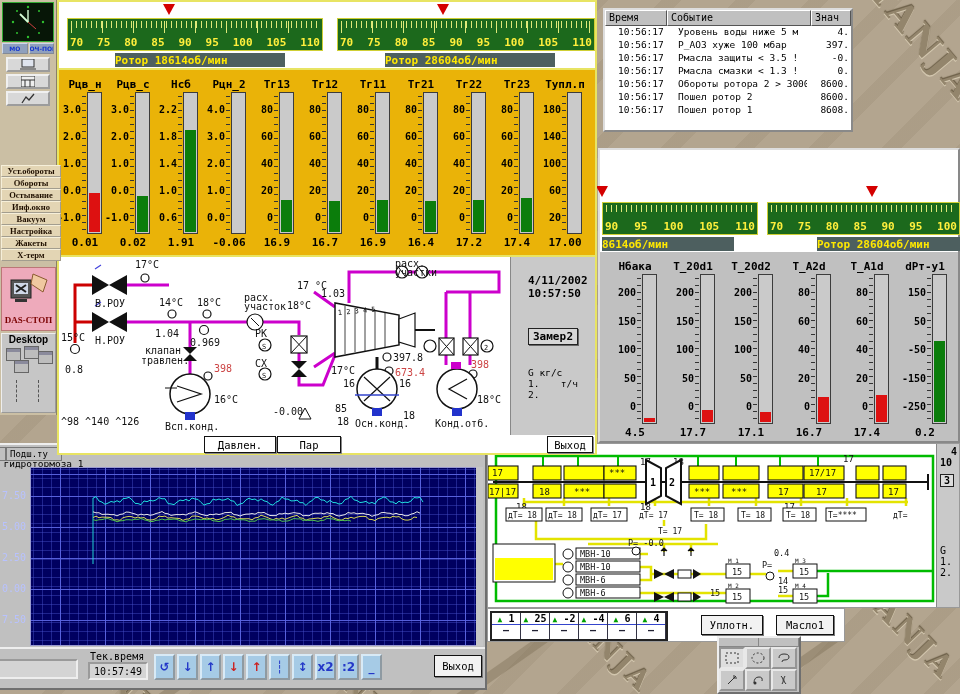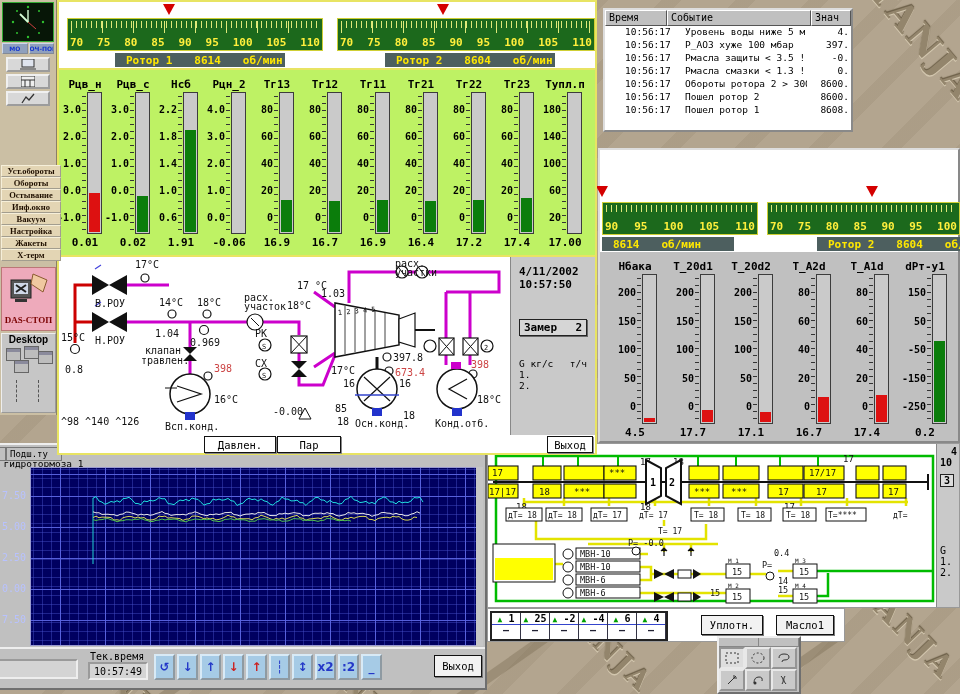--- a/index.html
+++ b/index.html
@@ -45,43 +45,43 @@
   .ptr{position:absolute;top:0;width:0;height:0;border-left:6px solid transparent;border-right:6px solid transparent;border-top:11px solid #d40000;margin-left:-6px}
   .scalebox{position:absolute;left:0;right:0;top:14px;height:33px;background:#1c691c;border:1px solid #cfcf35;box-sizing:border-box}
   .ticksrow{position:absolute;left:3px;right:3px;top:2px;height:7px;
             background:repeating-linear-gradient(to right,#dfe97a 0 1px,transparent 1px 5px)}
   .ticksmaj{position:absolute;left:3px;right:3px;top:2px;height:12px;
             background:repeating-linear-gradient(to right,#dfe97a 0 1px,transparent 1px 31px)}
   .nums{position:absolute;left:2px;right:2px;bottom:1px;display:flex;justify-content:space-between;
         font:bold 11px "DejaVu Sans Mono",monospace;color:#ffef3c}
   .rpmbar{position:absolute;top:49px;height:14px;background:#4d5f5f;display:flex;align-items:center;
           font:bold 11px "DejaVu Sans Mono",monospace;color:#ffe800;white-space:nowrap}
-  .rpmbar span{padding:0 11px}
-  #gaugePanel{position:absolute;left:0;top:66px;width:536px;height:188px;background:#bef264;border-top:2px solid #e8e463;
+  .rpmbar span{padding:0 0}
+  #gaugePanel{position:absolute;left:0;top:66px;width:536px;height:188px;background:#eab308;border-top:2px solid #e8e463;
               display:flex;padding:8px 0 0 2px;box-sizing:border-box}
   .gauge{width:48px;position:relative;flex:none}
   .g-label{text-align:center;font:bold 11px "DejaVu Sans Mono",monospace;height:14px}
   .g-body{position:relative;height:142px}
   .g-track{position:absolute;right:7px;top:0;bottom:0;width:15px;border:1px solid #3c3c3c;background:#cacaca;box-sizing:border-box}
   .g-bar{position:absolute;left:1px;right:1px;bottom:1px}
   .g-ticks{position:absolute;right:23px;top:4px;bottom:4px;width:4px;
            background:repeating-linear-gradient(to bottom,#333 0 1px,transparent 1px 7px)}
   .g-tick{position:absolute;right:28px;transform:translateY(-50%);font:bold 10px "DejaVu Sans Mono",monospace}
   .t0{top:12%}.t1{top:31%}.t2{top:50%}.t3{top:69%}.t4{top:88%}
   .g-value{text-align:center;font:bold 11px "DejaVu Sans Mono",monospace;margin-top:2px}
   .tall .g-body{height:150px}
   .tall{width:58px}
 
   
   #winLog{left:603px;top:8px;width:250px;height:124px;z-index:12;background:#fff;border:2px outset #ddd}
   .loghead{display:flex;height:16px;background:#c0c0c0;font:10px "DejaVu Sans Mono",monospace}
   .loghead div{border:1px solid;border-color:#fff #555 #555 #fff;box-sizing:border-box;padding:1px 3px;overflow:hidden;white-space:nowrap}
   .lh-t{width:62px}.lh-e{flex:1}.lh-v{width:40px}
   .logrow{display:flex;height:13px;font:9.5px "DejaVu Sans Mono",monospace;white-space:nowrap}
-  .lr-t{width:60px;padding-left:20px}.lr-e{flex:1;overflow:hidden}.lr-v{width:42px;text-align:right;padding-right:2px}
+  .lr-t{width:60px;padding-left:13px}.lr-e{flex:1;overflow:hidden}.lr-v{width:42px;text-align:right;padding-right:2px}
 
   
   #winRotors2{left:598px;top:148px;width:362px;height:295px;z-index:8;background:#fff;border:2px outset #ddd}
   #r2gauges{position:absolute;left:0;right:0;top:102px;bottom:0;background:#c0c0c0;display:flex;padding:8px 0 8px 6px;box-sizing:border-box}
 
   
   #winTrend{left:-14px;top:443px;width:501px;height:247px;z-index:6}
   .ttab{position:absolute;top:2px;height:14px;background:#c0c0c0;border:1px solid #777;box-sizing:border-box;
         font:9px "DejaVu Sans Mono",monospace;padding:1px 3px}
   .ttitle{position:absolute;left:4px;top:13px;font:9.5px "DejaVu Sans Mono",monospace}
@@ -101,21 +101,21 @@
   .sunk{position:absolute;background:#d4d4d4;border:2px inset #eee;box-sizing:border-box}
   .teklabel{position:absolute;font:10px "DejaVu Sans Mono",monospace}
   .tbtn{position:absolute;width:21px;height:26px;background:#a6cbe6;border:2px outset #d8eaf6;box-sizing:border-box;
         font:bold 12px "DejaVu Sans",sans-serif;text-align:center;line-height:21px;padding:0}
   .btn3d{background:#f2f2f2;border:1px solid #111;box-shadow:1px 1px 0 #777;
          font:10.5px "DejaVu Sans Mono",monospace;text-align:center}
 
   
   #winMimic{left:57px;top:255px;width:540px;height:200px;z-index:20;background:#fff;border:2px solid #e8e463}
   #cmSide{position:absolute;right:0;top:0;width:85px;height:178px;background:#c9c9c9;border-left:1px solid #888;box-sizing:border-box;
-          font:bold 11px "DejaVu Sans Mono",monospace;padding:8px}
+          font:bold 11px "DejaVu Sans Mono",monospace;padding:17px}
   .zamer{margin-top:28px;background:#d6d6d6;border:1px solid #222;box-shadow:1px 1px 0 #666;padding:1px 4px;display:flex;justify-content:space-between;font:bold 11px "DejaVu Sans Mono",monospace}
   .gflow{margin-top:22px;font:9.5px "DejaVu Sans Mono",monospace;font-weight:normal}
   .mbtn{position:absolute;top:179px;height:17px;background:#fff;border:1px solid #111;box-shadow:1px 1px 0 #888;
         font:10.5px "DejaVu Sans Mono",monospace;padding:1px 5px;box-sizing:border-box}
 
   
   #winBear{left:487px;top:443px;width:473px;height:165px;z-index:8;background:#fff;border:1px solid #999}
   #bearSide{position:absolute;right:0;top:0;width:23px;height:163px;background:#c9c9c9;border-left:1px solid #888;box-sizing:border-box;
             font:bold 10px "DejaVu Sans Mono",monospace;padding:2px 0 0 3px}
   #bearStrip{left:487px;top:608px;width:358px;height:34px;z-index:8;background:#fff;border:1px solid #999}

